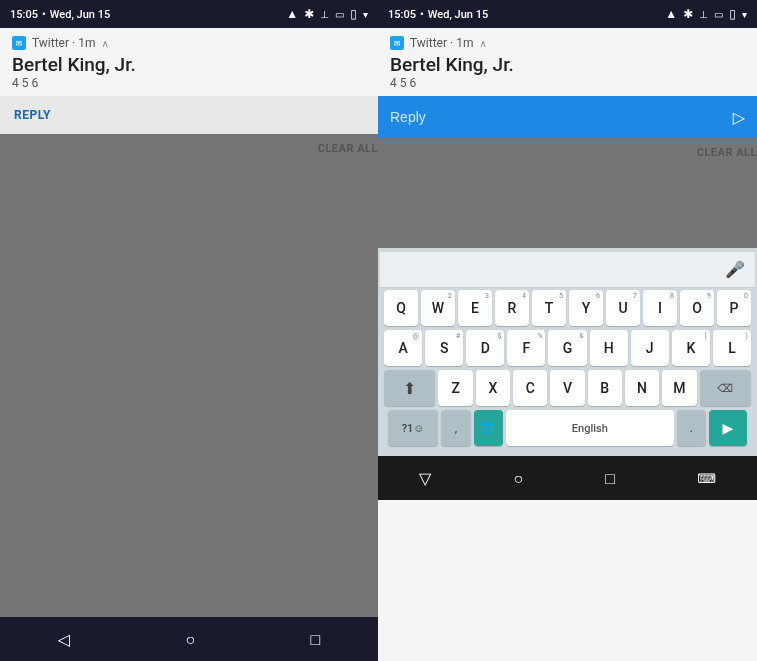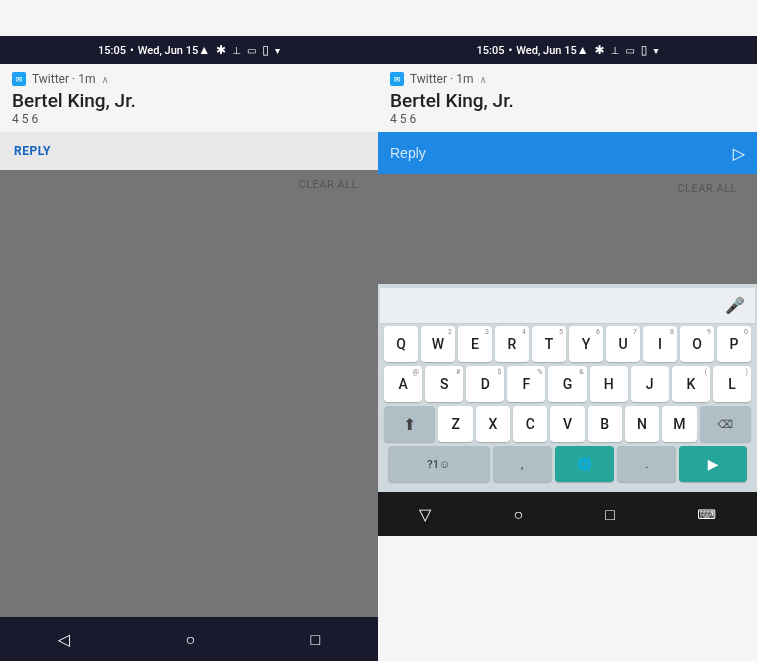--- a/index.html
+++ b/index.html
@@ -29,26 +29,25 @@
       background: #f5f5f5;
       overflow: hidden;
     }
 
     
     .status-bar {
       background: #1a1a2e;
       height: 28px;
       display: flex;
       align-items: center;
-      justify-content: center;
+      justify-content: space-between;
       padding: 0 10px;
       color: white;
       font-size: 11px;
       font-weight: 500;
-      margin-top: 36px;
     }
 
     .status-icons {
       display: flex;
       align-items: center;
       gap: 6px;
     }
 
     
     .notification-area {
@@ -139,24 +138,24 @@
 
     
     .content-area {
       flex: 1;
       background: #757575;
       position: relative;
     }
 
     .clear-all-btn {
       position: absolute;
-      right: 20px;
+      right: 0;
       top: 8px;
       font-size: 11px;
-      font-weight: 400;
+      font-weight: 700;
       color: #555;
       letter-spacing: 0.5px;
       cursor: pointer;
     }
 
     
     .nav-bar {
       background: #1a1a2e;
       height: 44px;
       display: flex;
@@ -398,20 +397,21 @@
         <div class="key">B</div>
         <div class="key">N</div>
         <div class="key">M</div>
         <div class="key key-special key-wide key-backspace">⌫</div>
       </div>
 
       <div class="bottom-keyboard-row">
         <div class="key key-special" style="flex:1.2;font-size:11px;">?1☺</div>
         <div class="key key-special" style="flex:0.7;">,</div>
         <div class="key key-special key-teal" style="flex:0.7;font-size:12px;">🌐</div>
+        <div class="key key-space">English</div>
         <div class="key key-special" style="flex:0.7;">.</div>
         <div class="key key-blue-send" style="flex:0.8;background:#26a69a;color:white;">▶</div>
       </div>
     </div>
   </div>
 
   <div class="nav-bar" style="background:#1a1a1a;">
     <span class="nav-icon">▽</span>
     <span class="nav-icon">○</span>
     <span class="nav-icon">□</span>

